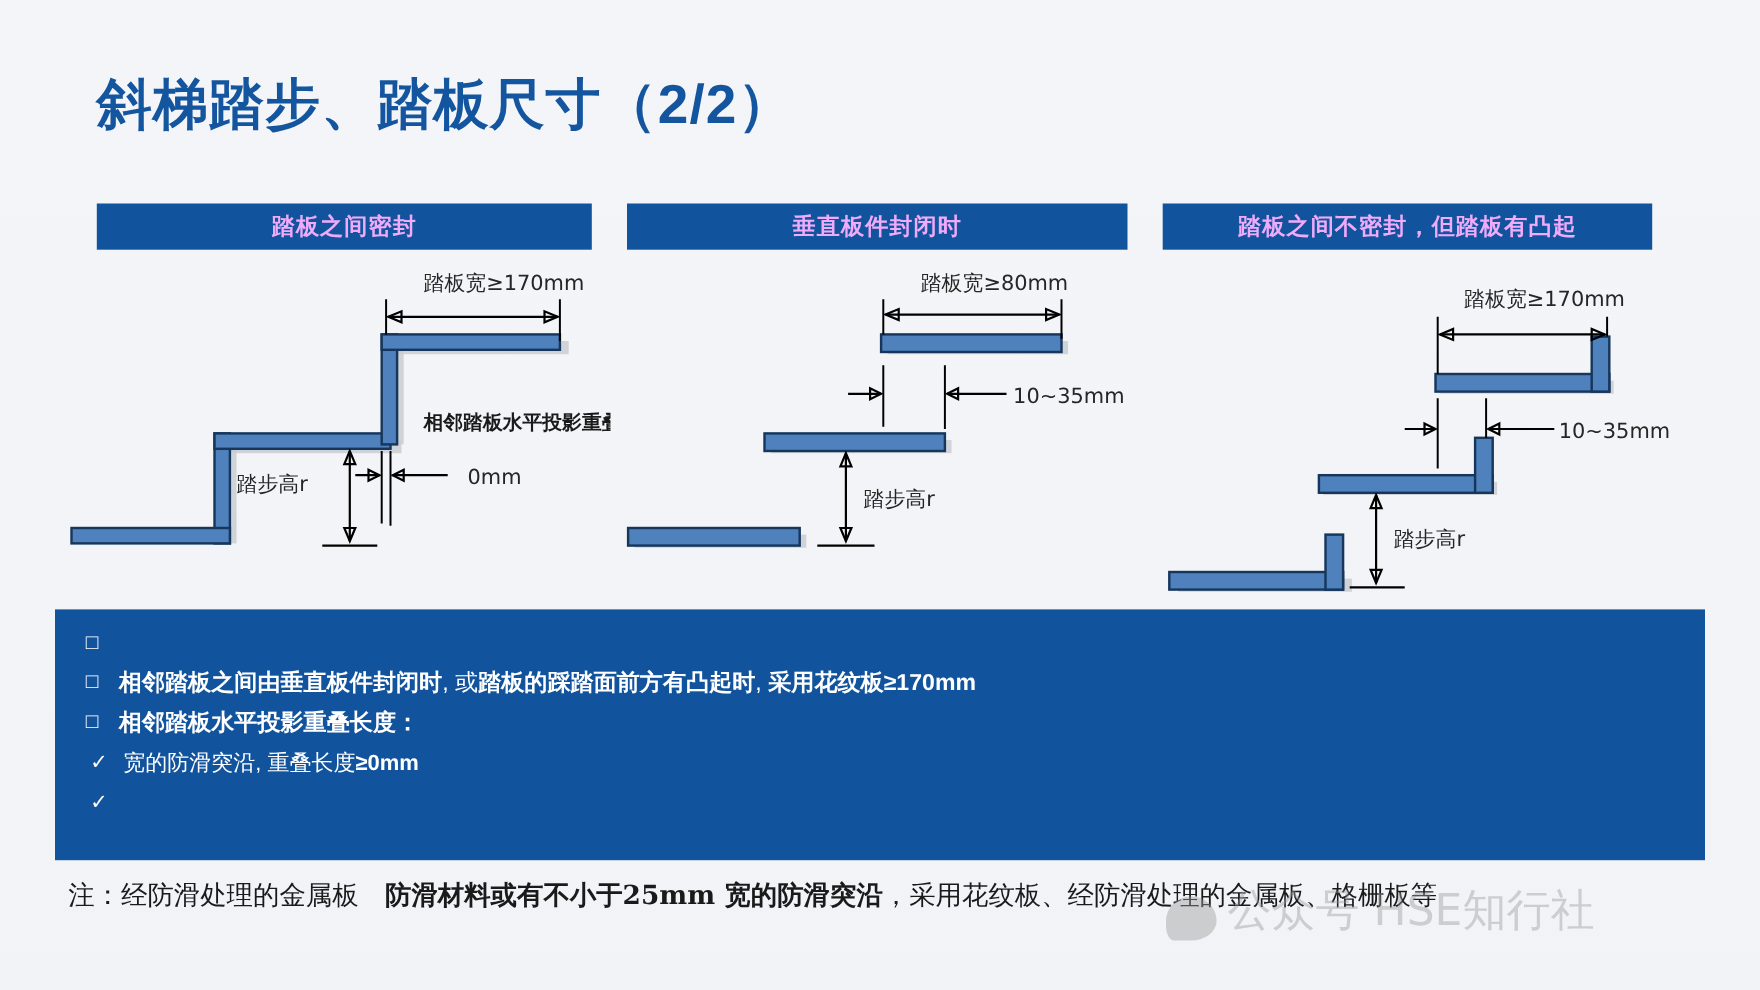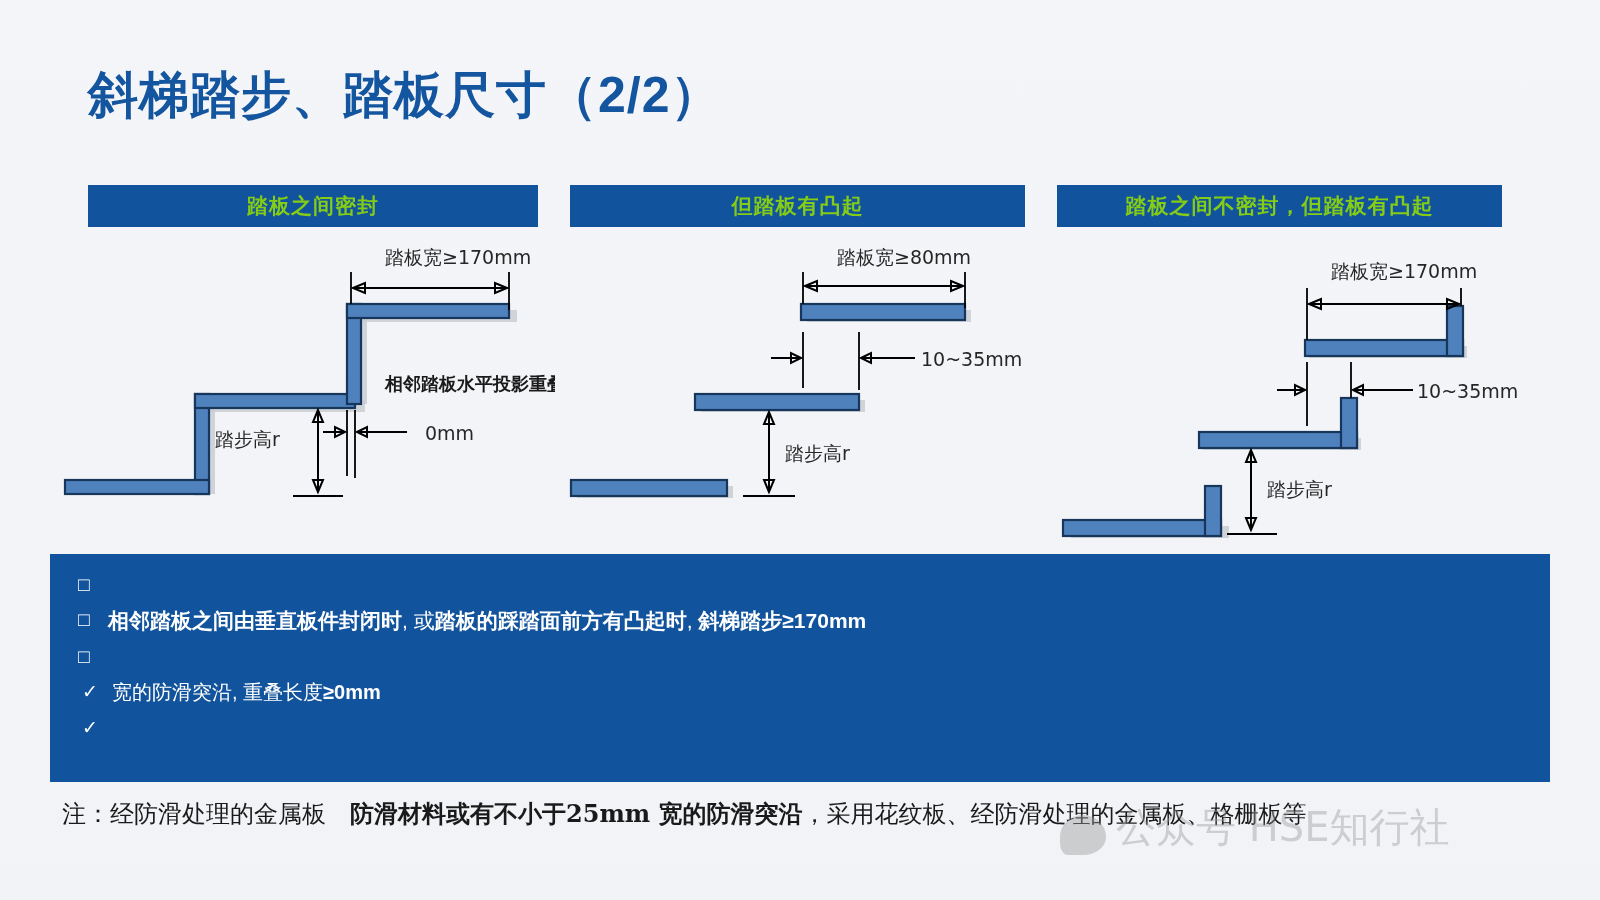--- a/index.html
+++ b/index.html
@@ -22,21 +22,21 @@
     color: #14559f;
     letter-spacing: 1px;
     white-space: nowrap;
   }
 
   
   .col-header {
     position: absolute;
     height: 42px;
     background: #11539c;
-    color: #84cc16;
+    color: #f0abfc;
     font-size: 21px; font-weight: bold;
     display: flex; align-items: center; justify-content: center;
     letter-spacing: 1px;
     white-space: nowrap;
   }
   #hdr1 { left: 88px;  top: 185px; width: 450px; }
   #hdr2 { left: 570px; top: 185px; width: 455px; }
   #hdr3 { left: 1057px;top: 185px; width: 445px; font-family: Liberation Serif, serif; }
 
   
@@ -119,21 +119,21 @@
 <body>
 
 <div id="page">
 
   <div id="title">斜梯踏步、踏板尺寸（2/2）</div>
 
   <div class="col-header" id="hdr1">
     <span>踏板之间密封</span>
   </div>
   <div class="col-header" id="hdr2">
-    <span>但踏板有凸起</span>
+    <span>垂直板件封闭时</span>
   </div>
   <div class="col-header" id="hdr3">
     <span>踏板之间不密封，但踏板有凸起</span>
   </div>
 
   <div class="diagram" id="dia1">
     <svg width="500" height="300" viewBox="0 0 500 300">
 
       <g>
         <rect class="shadow" x="150" y="162" width="160" height="12"></rect>
@@ -280,25 +280,26 @@
   </div>
 
   <div id="panel">
 
     <div class="bullet-row">
       <span class="bullet-mark">□</span>
     </div>
 
     <div class="bullet-row">
       <span class="bullet-mark">□</span>
-      <span class="bullet-text"><span class="b">相邻踏板之间由垂直板件封闭时</span><span class="n">, 或</span><span class="b">踏板的踩踏面前方有凸起时</span><span class="n">, </span><span class="b">斜梯踏步≥170mm</span></span>
+      <span class="bullet-text"><span class="b">相邻踏板之间由垂直板件封闭时</span><span class="n">, 或</span><span class="b">踏板的踩踏面前方有凸起时</span><span class="n">, </span><span class="b">采用花纹板≥170mm</span></span>
     </div>
 
     <div class="bullet-row">
       <span class="bullet-mark">□</span>
+      <span class="bullet-text"><span class="b">相邻踏板水平投影重叠长度：</span></span>
     </div>
 
     <div class="bullet-row sub">
       <span class="bullet-mark">✓</span>
       <span class="bullet-text"><span class="n">宽的防滑突沿, 重叠长度</span><span class="b">≥0mm</span></span>
     </div>
 
     <div class="bullet-row sub">
       <span class="bullet-mark">✓</span>
     </div>

